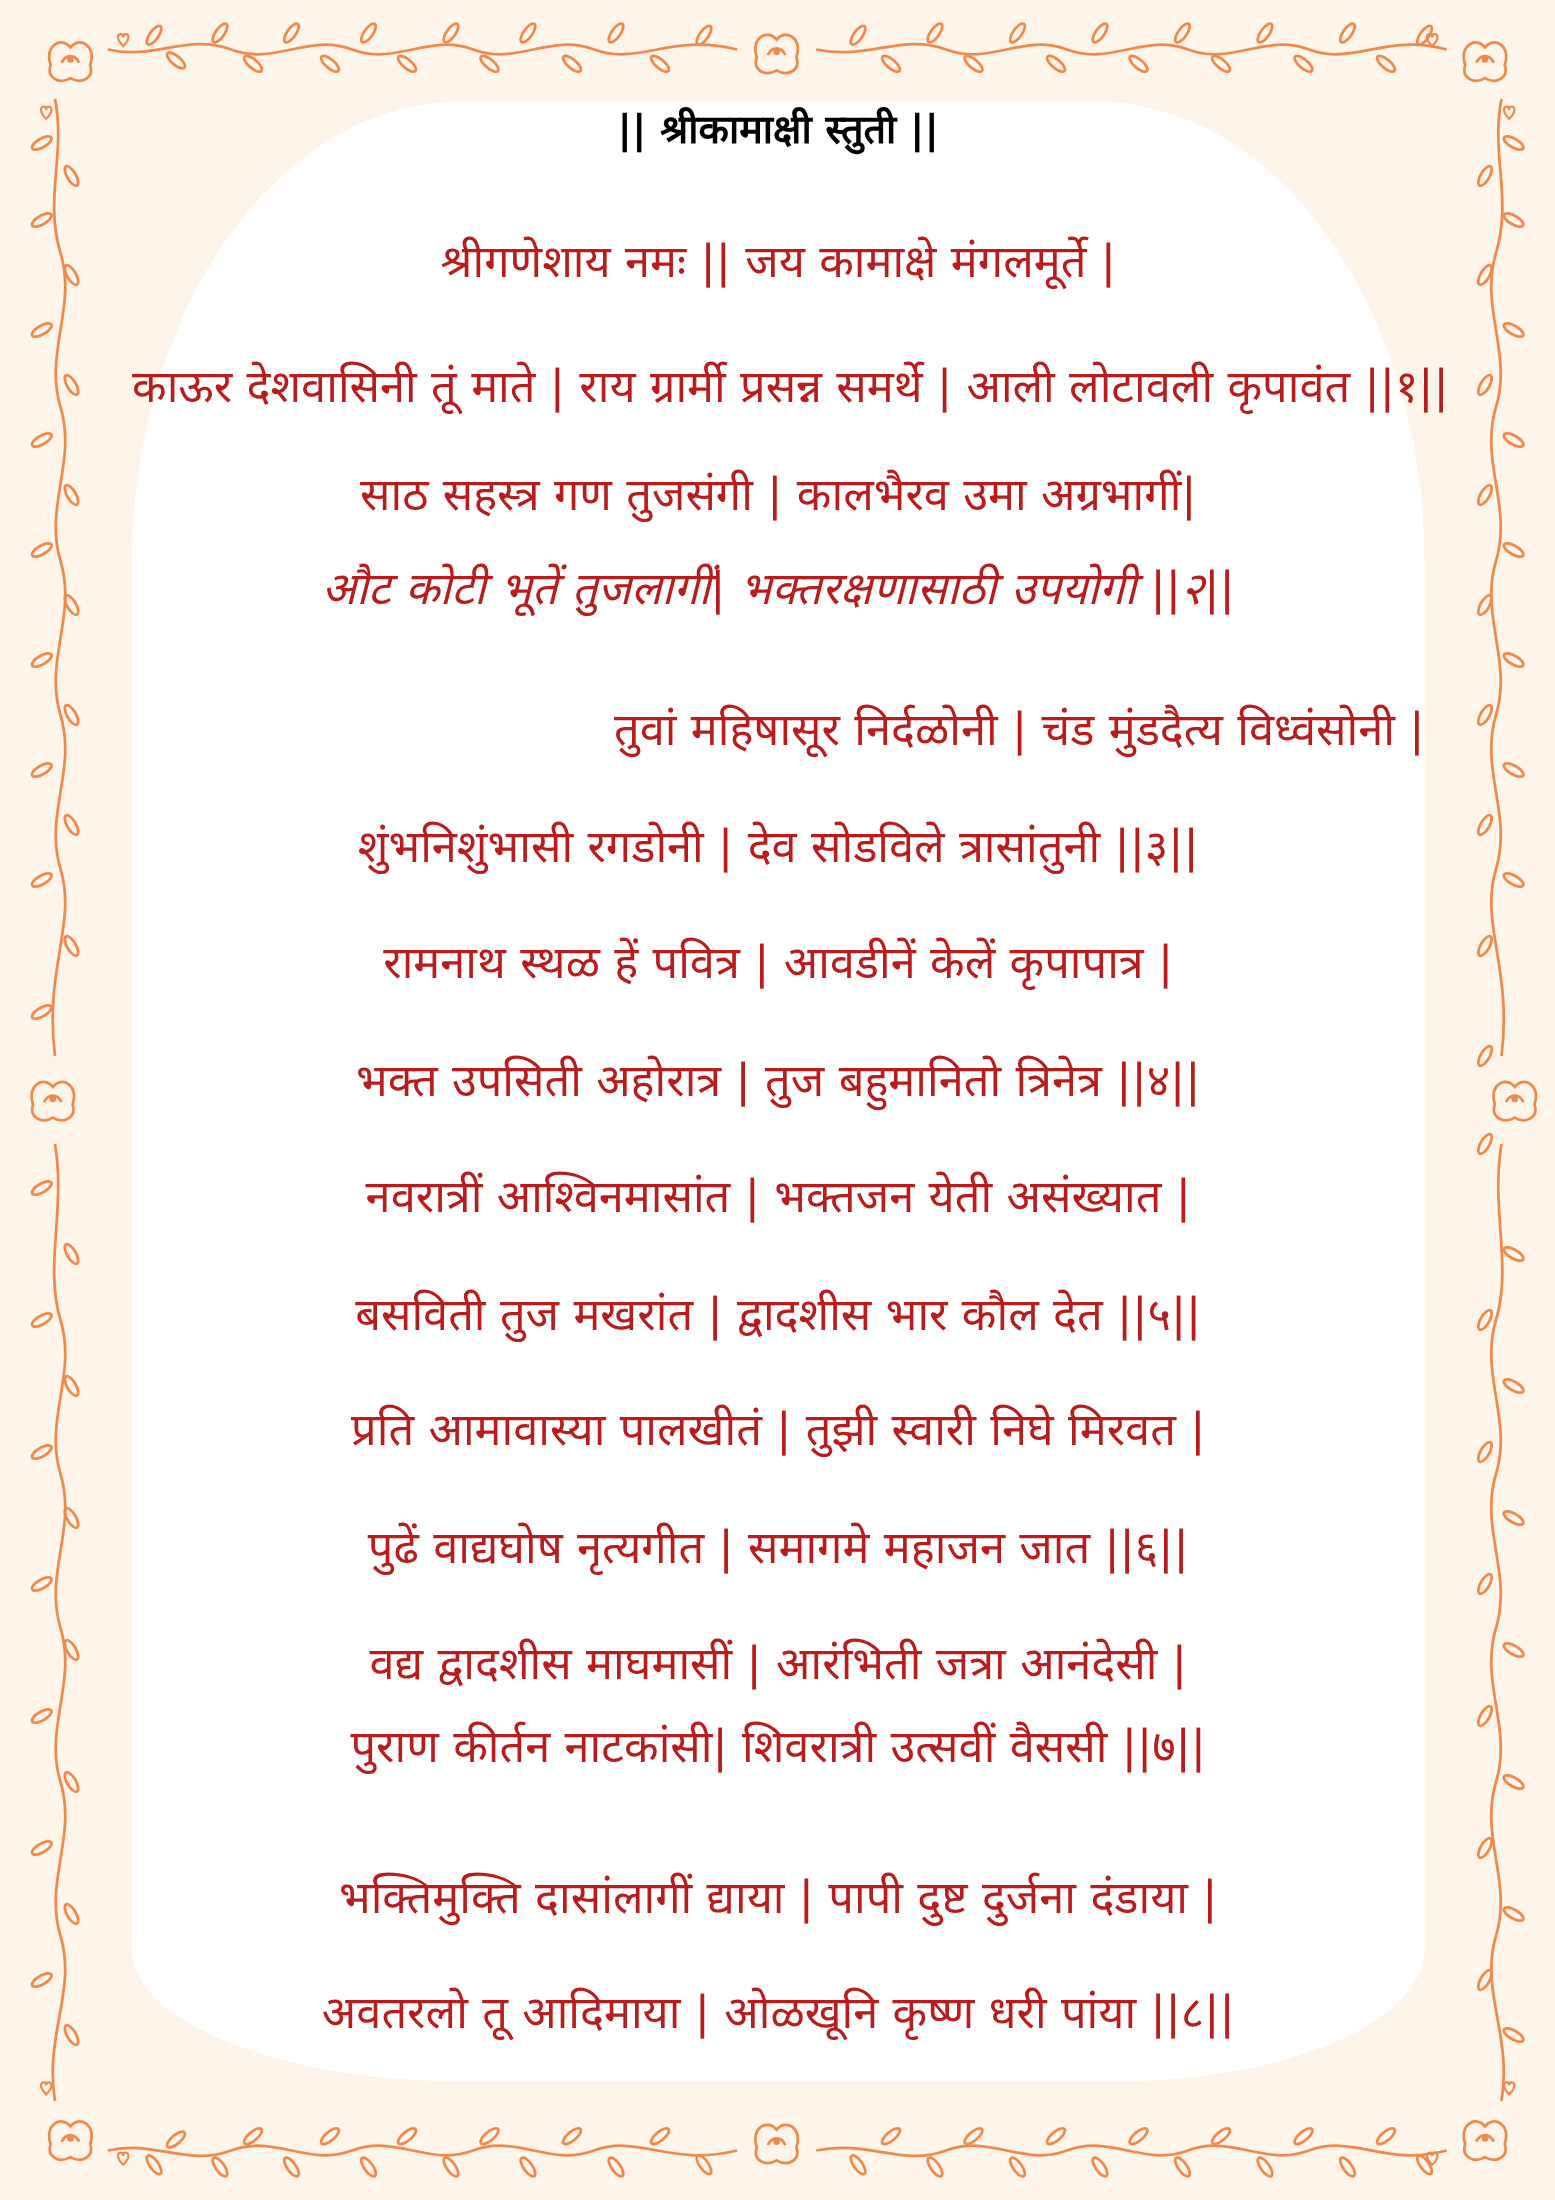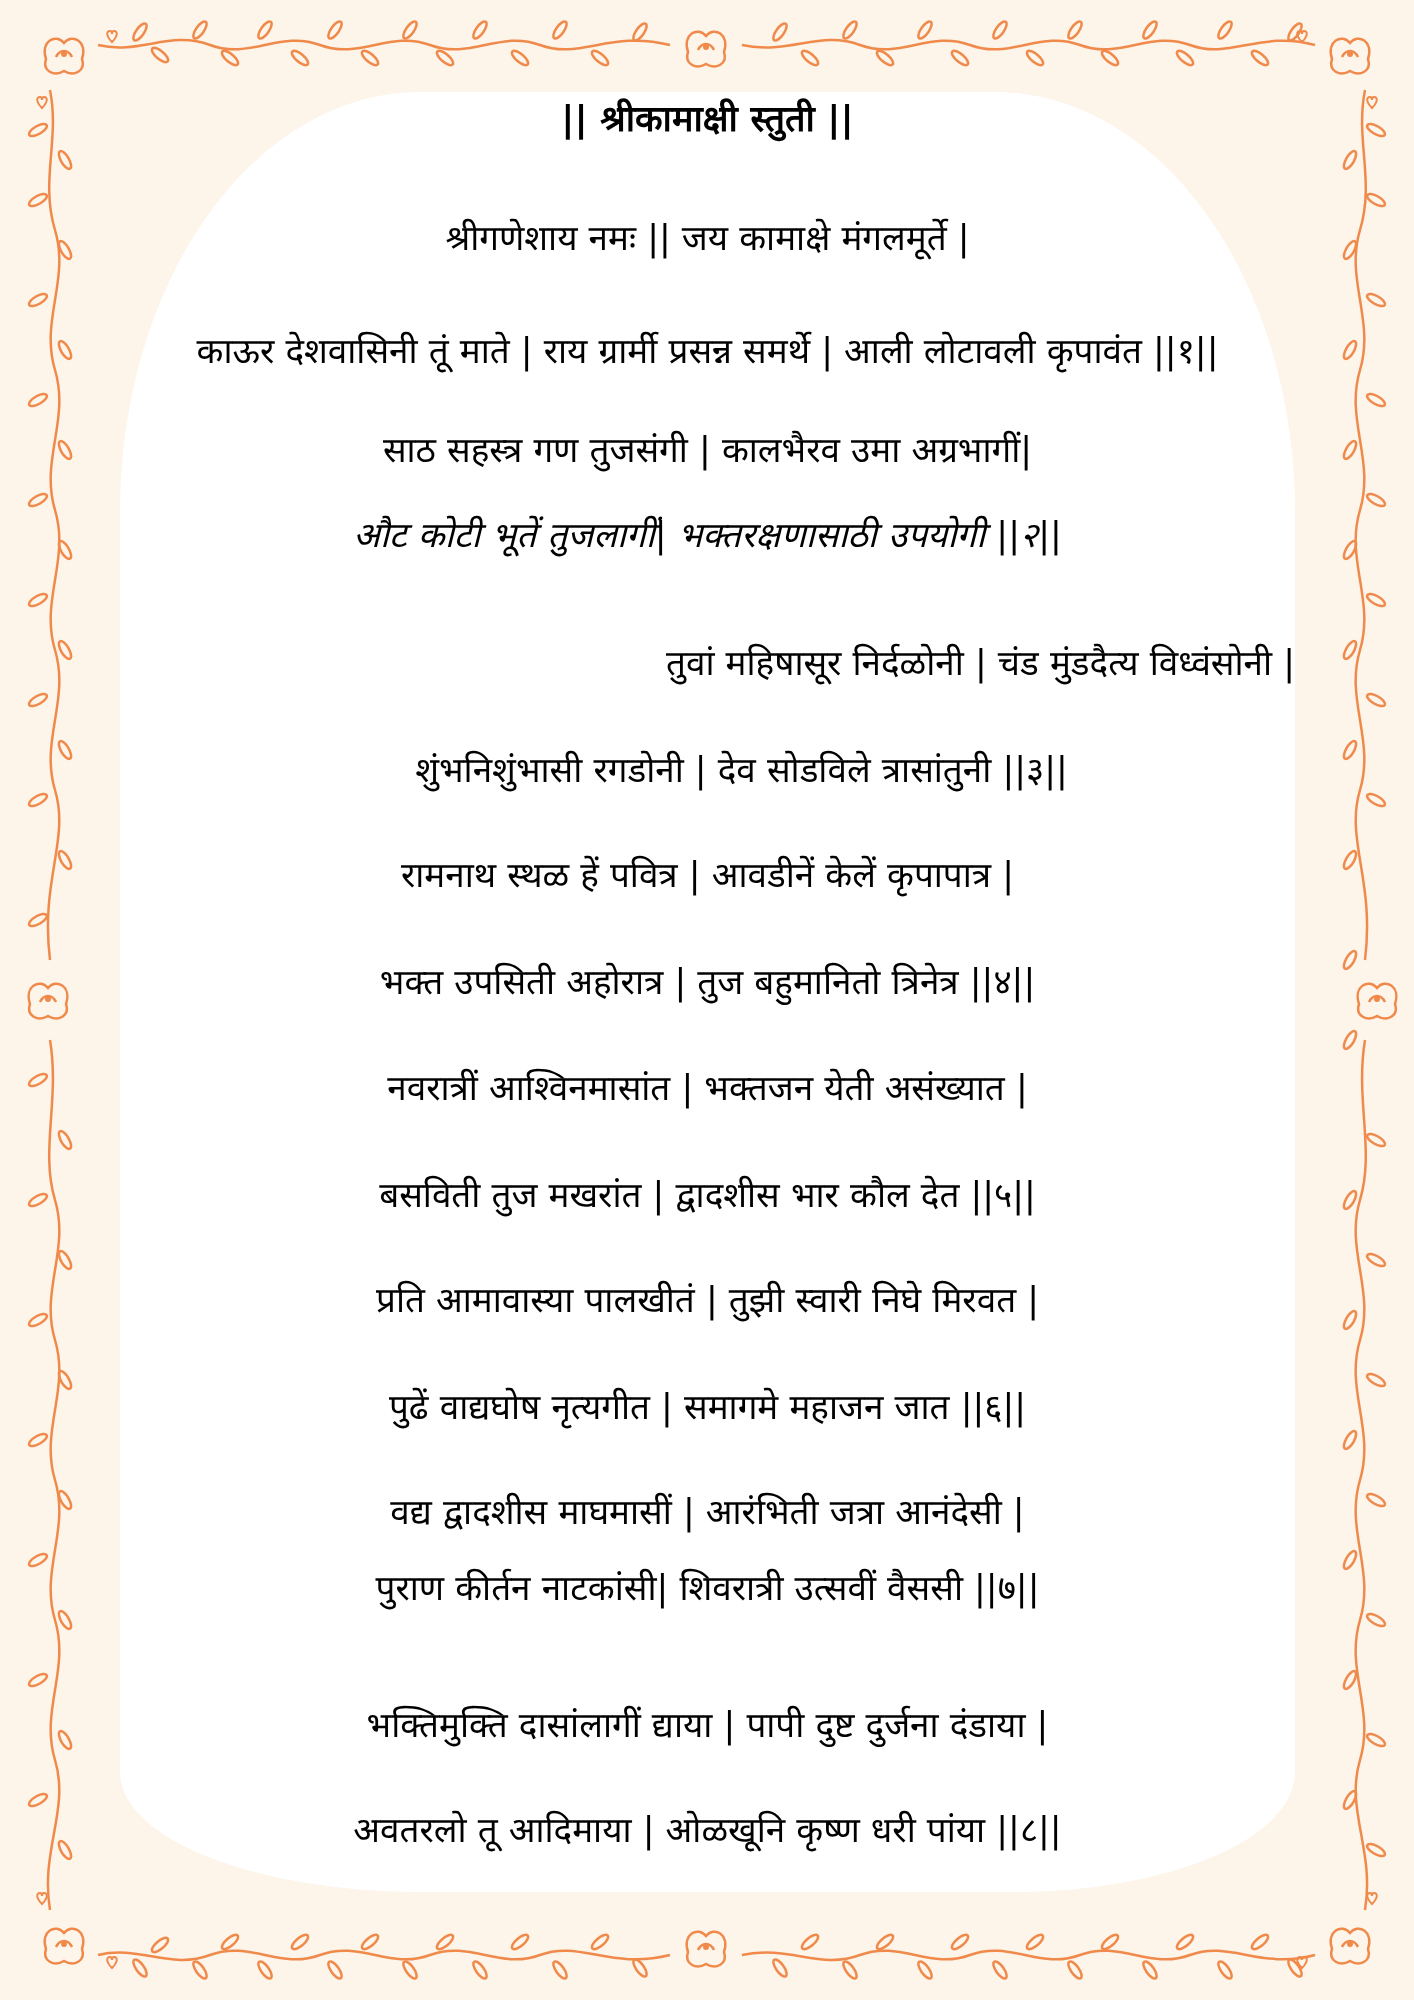--- a/index.html
+++ b/index.html
@@ -23,21 +23,21 @@
     .content {
       position: absolute; left: 120px; top: 0; width: 1175px; text-align: center; color: #111;
     }
     .title {
       position: absolute; left: 0; width: 100%;
       top: 95px;
       font-size: 36px; font-weight: bold; line-height: 48px; color: #000000;
     }
     .verse-line {
       position: absolute; left: 0; width: 100%;
-      font-size: 35px; line-height: 40px; color: #000000; white-space: nowrap;
+      font-size: 41px; line-height: 40px; color: #b91c1c; white-space: nowrap;
     }
   </style>
 </head>
 <body>
 
 <div class="page-bg"></div>
 <div class="paper"></div>
 
 <svg class="border-svg" viewBox="0 0 1414 2000" xmlns="http://www.w3.org/2000/svg">
   <defs>
@@ -253,21 +253,21 @@
 </svg>
 
 <div class="content">
   <div class="title">|| श्रीकामाक्षी स्तुती ||</div>
 
   <div class="verse-line" style="top:218px;">श्रीगणेशाय नमः || जय कामाक्षे मंगलमूर्ते |</div>
   <div class="verse-line" style="top:331px;">काऊर देशवासिनी तूं माते | राय ग्रार्मी प्रसन्न समर्थे | आली लोटावली कृपावंत ||१||</div>
   <div class="verse-line" style="top:430px;text-align:center;">साठ सहस्त्र गण तुजसंगी | कालभैरव उमा अग्रभागीं|</div>
   <div class="verse-line" style="top:515px;font-style:italic;">औट कोटी भूतें तुजलागीं| भक्तरक्षणासाठी उपयोगी ||२||</div>
   <div class="verse-line" style="top:643px;text-align:right;">तुवां महिषासूर निर्दळोनी | चंड मुंडदैत्य विध्वंसोनी |</div>
-  <div class="verse-line" style="top:750px;padding-left:34px;">शुंभनिशुंभासी रगडोनी | देव सोडविले त्रासांतुनी ||३||</div>
+  <div class="verse-line" style="top:750px;">शुंभनिशुंभासी रगडोनी | देव सोडविले त्रासांतुनी ||३||</div>
   <div class="verse-line" style="top:855px;">रामनाथ स्थळ हें पवित्र | आवडीनें केलें कृपापात्र |</div>
   <div class="verse-line" style="top:962px;">भक्त उपसिती अहोरात्र | तुज बहुमानितो त्रिनेत्र ||४||</div>
   <div class="verse-line" style="top:1068px;">नवरात्रीं आश्विनमासांत | भक्तजन येती असंख्यात |</div>
   <div class="verse-line" style="top:1175px;">बसविती तुज मखरांत | द्वादशीस भार कौल देत ||५||</div>
   <div class="verse-line" style="top:1280px;">प्रति आमावास्या पालखीतं | तुझी स्वारी निघे मिरवत |</div>
   <div class="verse-line" style="top:1387px;">पुढें वाद्यघोष नृत्यगीत | समागमे महाजन जात ||६||</div>
   <div class="verse-line" style="top:1492px;">वद्य द्वादशीस माघमासीं | आरंभिती जत्रा आनंदेसी |</div>
   <div class="verse-line" style="top:1568px;">पुराण कीर्तन नाटकांसी| शिवरात्री उत्सवीं वैससी ||७||</div>
   <div class="verse-line" style="top:1705px;">भक्तिमुक्ति दासांलागीं द्याया | पापी दुष्ट दुर्जना दंडाया |</div>
   <div class="verse-line" style="top:1810px;">अवतरलो तू आदिमाया | ओळखूनि कृष्ण धरी पांया ||८||</div>

